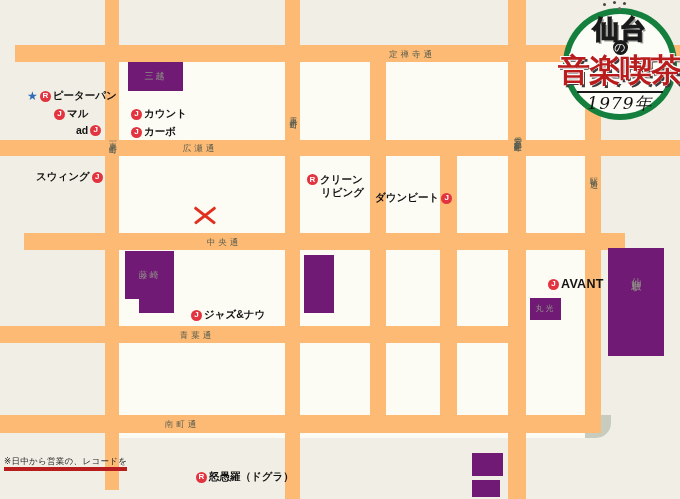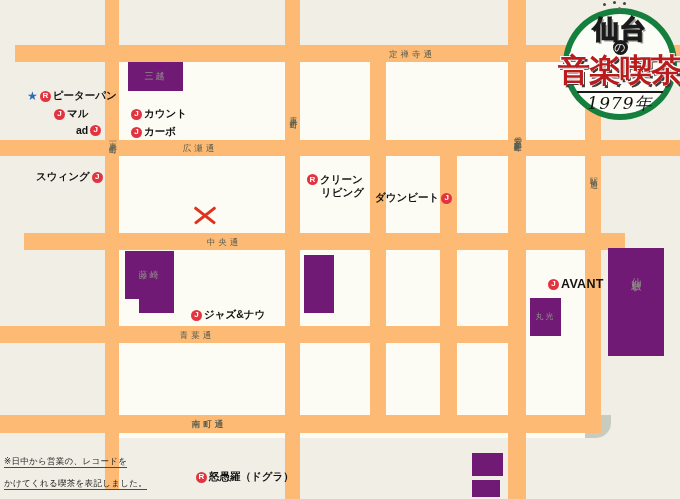--- a/index.html
+++ b/index.html
@@ -23,21 +23,21 @@
   .venue.two-line{display:block;line-height:13px;}
   .venue.two-line .l1{display:flex;align-items:center;gap:2px;}
   .venue.two-line .l2{padding-left:14px;}
   .venue.latin{font-size:12.5px;letter-spacing:.3px;}
   .xmark{position:absolute;left:193px;top:204px;width:24px;height:22px;z-index:3;}
   .xmark::before,.xmark::after{content:"";position:absolute;left:-1px;top:10px;width:26px;height:2.6px;background:#e0301e;border-radius:1px;}
   .xmark::before{transform:rotate(38deg);}
   .xmark::after{transform:rotate(-38deg);}
   .note{position:absolute;left:4px;top:450px;z-index:3;}
   .note-line{margin-bottom:4px;}
-  .note-line span{font-size:8.5px;color:#222;letter-spacing:.3px;border-bottom:1px solid #b91c1c;padding-bottom:1px;white-space:nowrap;text-align:center;}
+  .note-line span{font-size:8.5px;color:#222;letter-spacing:.3px;border-bottom:4px solid #b91c1c;padding-bottom:1px;white-space:nowrap;text-align:center;}
   .ebeans-label{position:absolute;left:452px;top:427px;width:80px;text-align:center;z-index:2;}
   .ebeans-label .main{font-size:9.5px;color:#3a3a38;letter-spacing:.5px;}
   .ebeans-label .sub{font-size:6px;color:#9a9a90;letter-spacing:0;}
   .badge{position:absolute;left:563px;top:8px;z-index:10;}
   .badge-dots{position:absolute;left:40px;top:-5px;width:3px;height:3px;border-radius:50%;background:#444;
     box-shadow:10px -2px 0 #444,20px -1px 0 #444,15px 4px 0 #666;}
   .badge-circle{width:114px;height:112px;border-radius:50%;background:#fdfdf8;border:6px solid #15803d;
     display:flex;flex-direction:column;align-items:center;justify-content:center;box-sizing:border-box;}
   .badge-city{font-size:26px;font-weight:bold;color:#fff;-webkit-text-stroke:1.4px #1a1a1a;
     text-shadow:2px 2px 0 rgba(40,40,40,.45);letter-spacing:1px;line-height:1;}
@@ -63,21 +63,21 @@
   <div class="street" style="left:0px;top:140px;width:680px;height:16px;">
     <span class="st-label h-label" style="left:160px;width:80px;">広瀬通</span>
   </div>
   <div class="street" style="left:0px;top:233px;width:601px;height:17px;margin-left:24px;">
     <span class="st-label h-label" style="left:160px;width:80px;">中央通</span>
   </div>
   <div class="street" style="left:0px;top:326px;width:520px;height:17px;">
     <span class="st-label h-label" style="left:157px;width:80px;">青葉通</span>
   </div>
   <div class="street" style="left:0px;top:415px;width:601px;height:18px;">
-    <span class="st-label h-label" style="left:169px;width:80px;font-weight:bold;">南町通</span>
+    <span class="st-label h-label" style="left:142px;width:80px;">南町通</span>
   </div>
   <div class="corner-patch"></div>
 
   <div class="street" style="left:105px;top:0px;width:14px;height:490px;">
     <span class="st-label v-label" style="top:135px;">東一番町</span>
   </div>
   <div class="street" style="left:285px;top:0px;width:15px;height:499px;">
     <span class="st-label v-label" style="top:110px;">東二番町</span>
   </div>
   <div class="street" style="left:370px;top:50px;width:16px;height:383px;"></div>
@@ -90,21 +90,21 @@
   </div>
 
   <div class="bldg" style="left:128px;top:62px;width:55px;height:29px;">
     <span class="bldg-label">三越</span>
   </div>
   <div class="bldg" style="left:125px;top:251px;width:49px;height:48px;">
     <span class="bldg-label">藤崎</span>
   </div>
   <div class="bldg" style="left:139px;top:299px;width:35px;height:14px;"></div>
   <div class="bldg" style="left:304px;top:255px;width:30px;height:58px;"></div>
-  <div class="bldg" style="left:530px;top:298px;width:31px;height:38px;">
+  <div class="bldg" style="left:530px;top:298px;width:31px;height:22px;">
     <span class="bldg-label" style="font-size:8px;">丸光</span>
   </div>
   <div class="bldg station" style="left:608px;top:248px;width:56px;height:108px;">
     <span class="station-label">仙台駅</span>
   </div>
   <div class="bldg" style="left:472px;top:453px;width:31px;height:23px;"></div>
   <div class="bldg" style="left:472px;top:480px;width:28px;height:17px;"></div>
 
   <div class="venue" style="left:27px;top:89px;">
     <span class="star">★</span>
@@ -152,21 +152,20 @@
   </div>
   <div class="venue" style="left:196px;top:470px;">
     <span class="marker">R</span>
     <span>怒愚羅（ドグラ）</span>
   </div>
 
   <div class="xmark"></div>
 
   <div class="note">
     <div class="note-line"><span>※日中から営業の、レコードを</span></div>
-    <div class="note-line"><span>かけてくれる喫茶を表記しました。</span></div>
   </div>
 
   <div class="badge">
     <div class="badge-dots"></div>
     <div class="badge-circle">
       <div class="badge-city">仙台</div>
       <div class="badge-no">の</div>
       <div class="badge-main">音楽喫茶</div>
       <div class="badge-rule"></div>
       <div class="badge-year">1979年</div>

